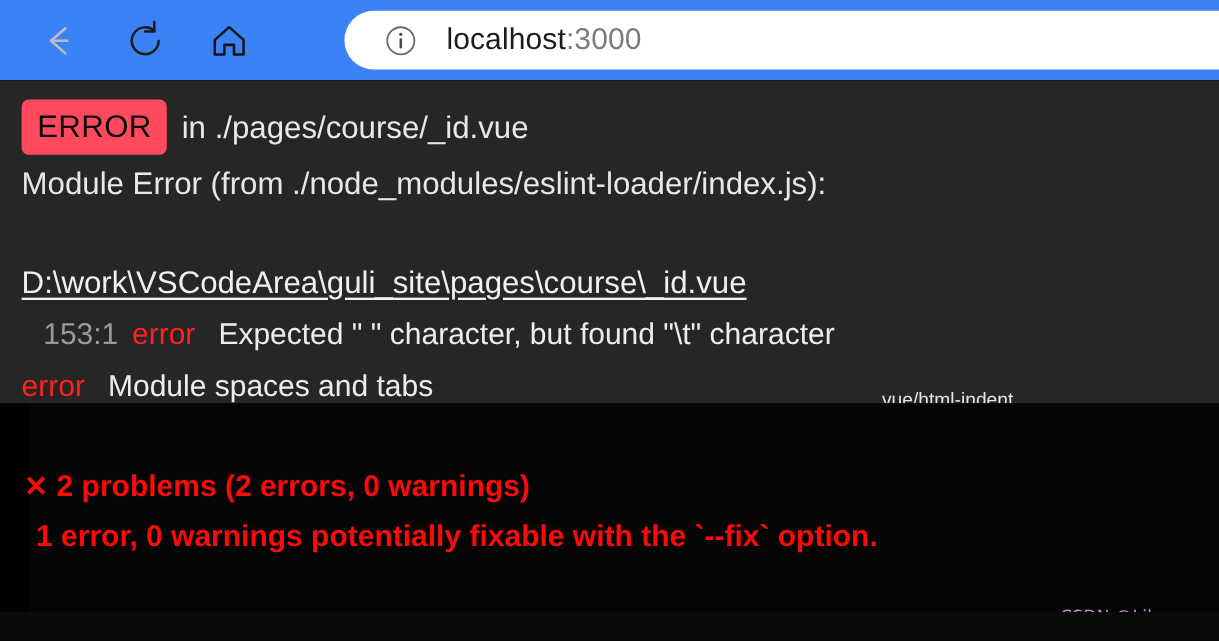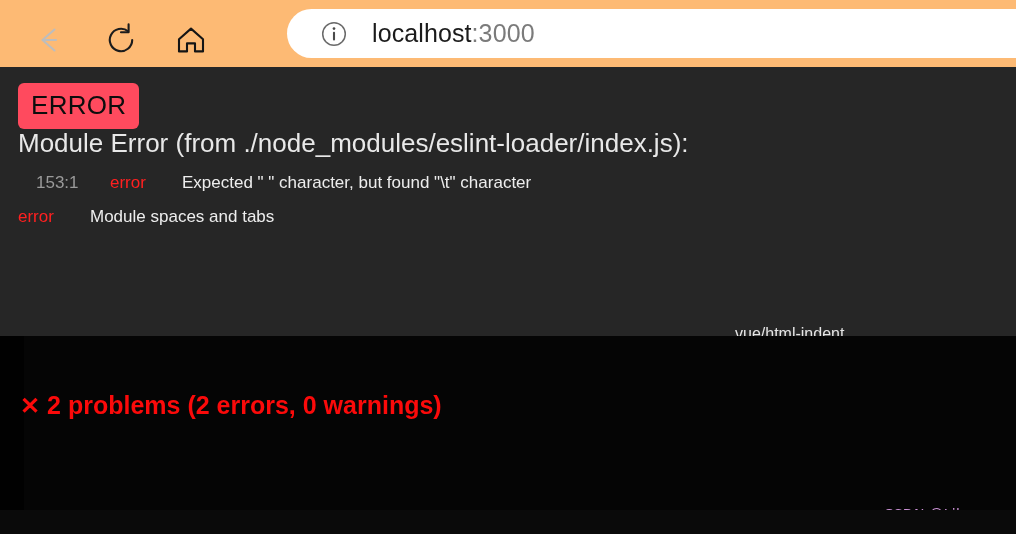--- a/index.html
+++ b/index.html
@@ -18,23 +18,23 @@
     overflow: hidden;
     background: #0a0a0a;
   }
 
   
   #toolbar {
     position: absolute;
     left: 0; top: 0;
     width: 1016px;
     height: 67px;
-    background: #fdba74;
-    display: flex;
-    align-items: flex-end;
+    background: #3b82f6;
+    display: flex;
+    align-items: center;
     box-sizing: border-box;
   }
   .nav-btn {
     width: 54px;
     height: 54px;
     display: flex;
     align-items: center;
     justify-content: center;
     flex: 0 0 auto;
   }
@@ -154,36 +154,36 @@
     letter-spacing: 0.3px;
   }
   #error-head-text {
     font-size: 26px;
     color: #e8e8e8;
     margin-left: 12px;
   }
   #module-error-line {
     font-size: 26px;
     color: #e8e8e8;
-    margin-top: 1px;
+    margin-top: 11px;
     white-space: nowrap;
   }
   #error-file-path {
     font-size: 26px;
     color: #f0f0f0;
     text-decoration: underline;
     text-underline-offset: 4px;
     margin-top: 51px;
     white-space: nowrap;
     display: inline-block;
   }
   .lint-row {
     display: flex;
     align-items: baseline;
-    font-size: 17px;
+    font-size: 25px;
     margin-top: 14px;
     white-space: nowrap;
   }
   .lint-pos {
     color: #9a9a9a;
     width: 92px;
     flex: 0 0 auto;
     text-align: left;
     padding-left: 18px;
     box-sizing: border-box;
@@ -305,24 +305,26 @@
       <div id="site-nav">
         <span class="site-nav-item active">首页</span>
         <span class="site-nav-item">课程</span>
       </div>
     </div>
 
     <div id="error-overlay">
 
       <div id="error-head">
         <span id="error-badge">ERROR</span>
+        <span id="error-head-text">in ./pages/course/_id.vue</span>
       </div>
 
       <div id="module-error-line">Module Error (from ./node_modules/eslint-loader/index.js):</div>
 
+      <div id="error-file-path">D:\work\VSCodeArea\guli_site\pages\course\_id.vue</div>
 
       <div class="lint-row">
         <span class="lint-pos">153:1</span>
         <span class="lint-sev">error</span>
         <span class="lint-msg">Expected " " character, but found "\t" character</span>
       </div>
 
       <div class="lint-row">
         <span class="lint-sev">error</span>
         <span class="lint-msg">Module spaces and tabs</span>
@@ -332,18 +334,19 @@
       
     </div>
 
     <div id="summary-region">
       <div id="summary-left-band"></div>
 
       <div class="summary-line" id="summary-line-0">
         <span id="summary-x">✕</span><span>2 problems (2 errors, 0 warnings)</span>
       </div>
 
+      <div class="summary-line" id="summary-line-1">1 error, 0 warnings potentially fixable with the `--fix` option.</div>
 
       <div id="watermark">CSDN @Like_wen</div>
     </div>
 
   </div>
 </div>
 
 </body></html>

